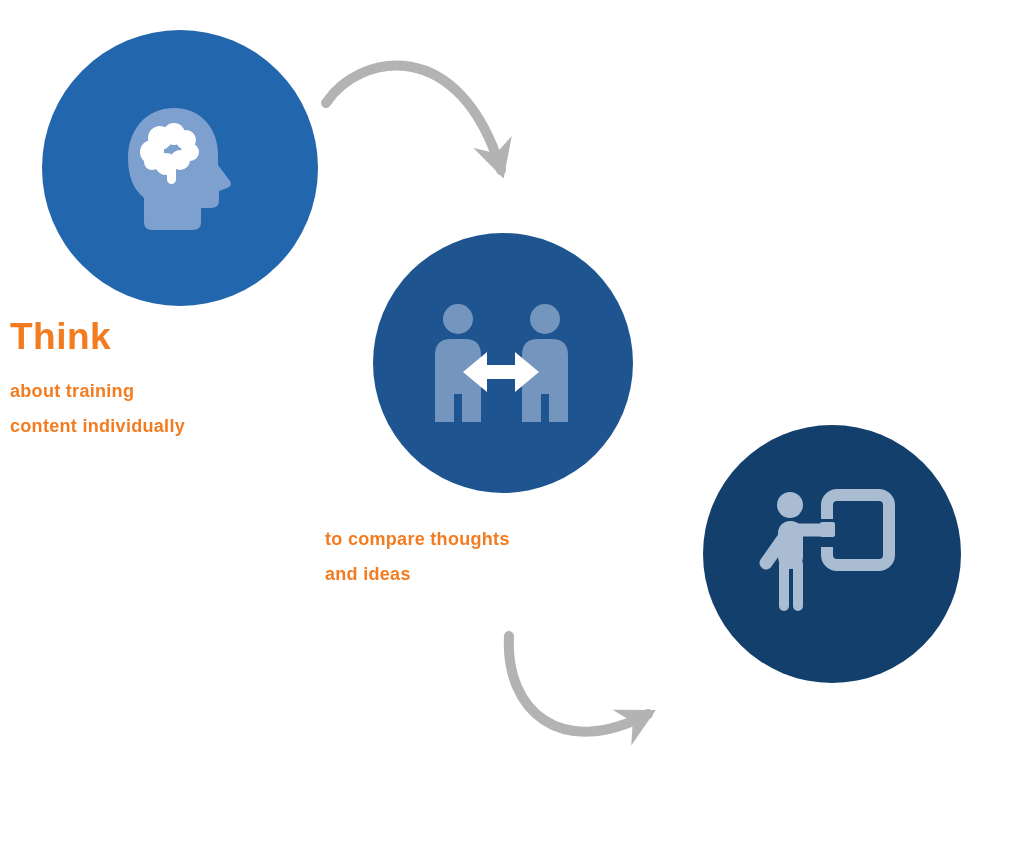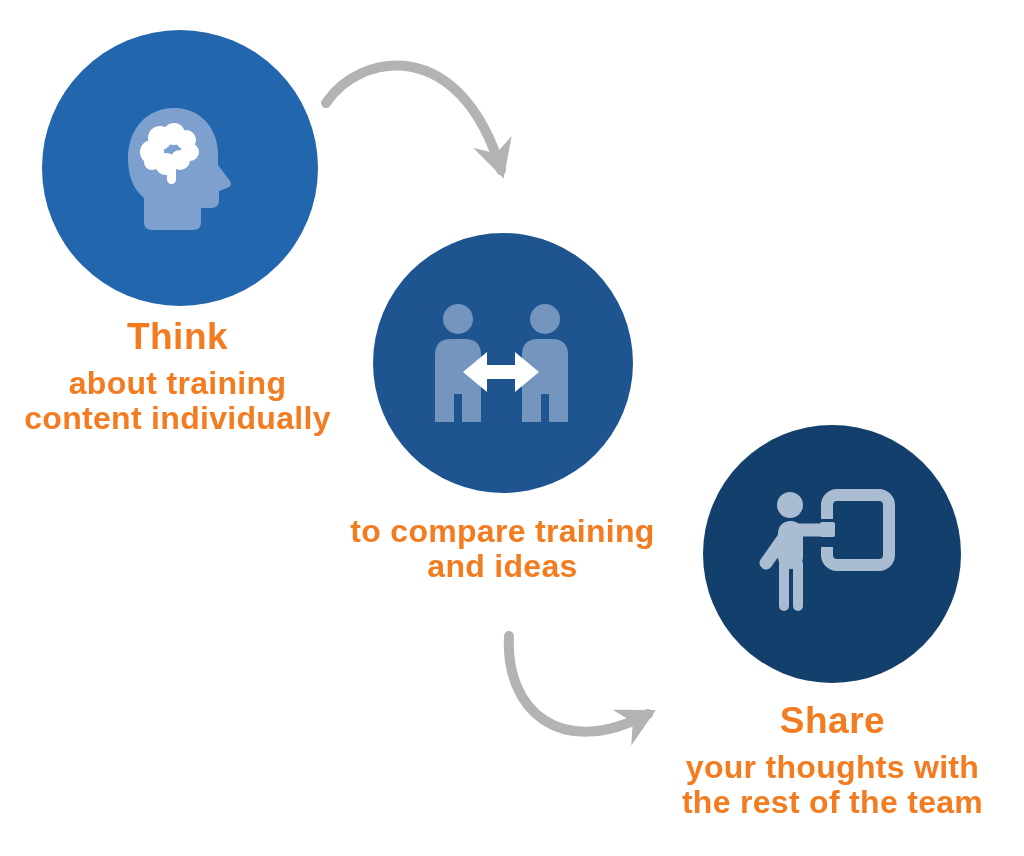--- a/index.html
+++ b/index.html
@@ -35,32 +35,31 @@
     stroke:var(--arrow-gray,#b3b3b3);
     stroke-width:10;
     stroke-linecap:round;
   }
   #arrowhead path{fill:var(--arrow-gray,#b3b3b3);}
   .arrow-1{left:320px;top:30px;width:220px;height:200px;}
   .arrow-2{left:470px;top:610px;width:240px;height:180px;}
 
   .label{
     position:absolute;
-    text-align:center;
     color:var(--text-orange,#f47c20);
   }
   .label .heading{
     font-size:37px;
     font-weight:700;
     letter-spacing:0.5px;
     line-height:42px;
   }
   .label .desc{
-    margin-top:8px;
-    font-size:32px;
+    margin-top:16px;
+    font-size:18px;
     font-weight:700;
     letter-spacing:0.3px;
     line-height:35px;
     white-space:pre-line;
   }
   .label-1{left:10px;top:316px;width:335px;}
   .label-2{left:325px;top:506px;width:355px;}
   .label-3{left:650px;top:700px;width:365px;}
 </style>
 </head>
@@ -142,23 +141,18 @@
     </svg>
   </div>
 
   <div class="label label-1">
     <div class="heading">Think</div>
     <div class="desc">about training
 content individually</div>
   </div>
 
   <div class="label label-2">
-    <div class="desc">to compare training
+    <div class="desc">to compare thoughts
 and ideas</div>
   </div>
 
-  <div class="label label-3">
-    <div class="heading">Share</div>
-    <div class="desc">your thoughts with
-the rest of the team</div>
-  </div>
 
 </div>
 
 </body></html>

